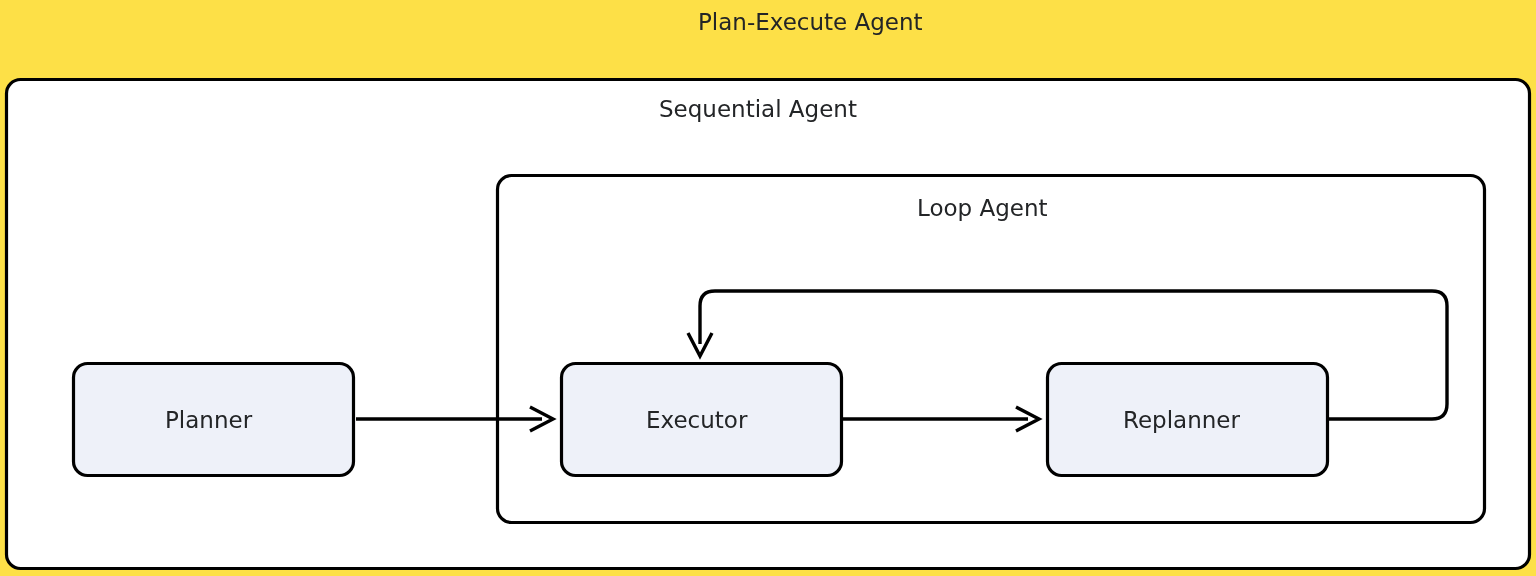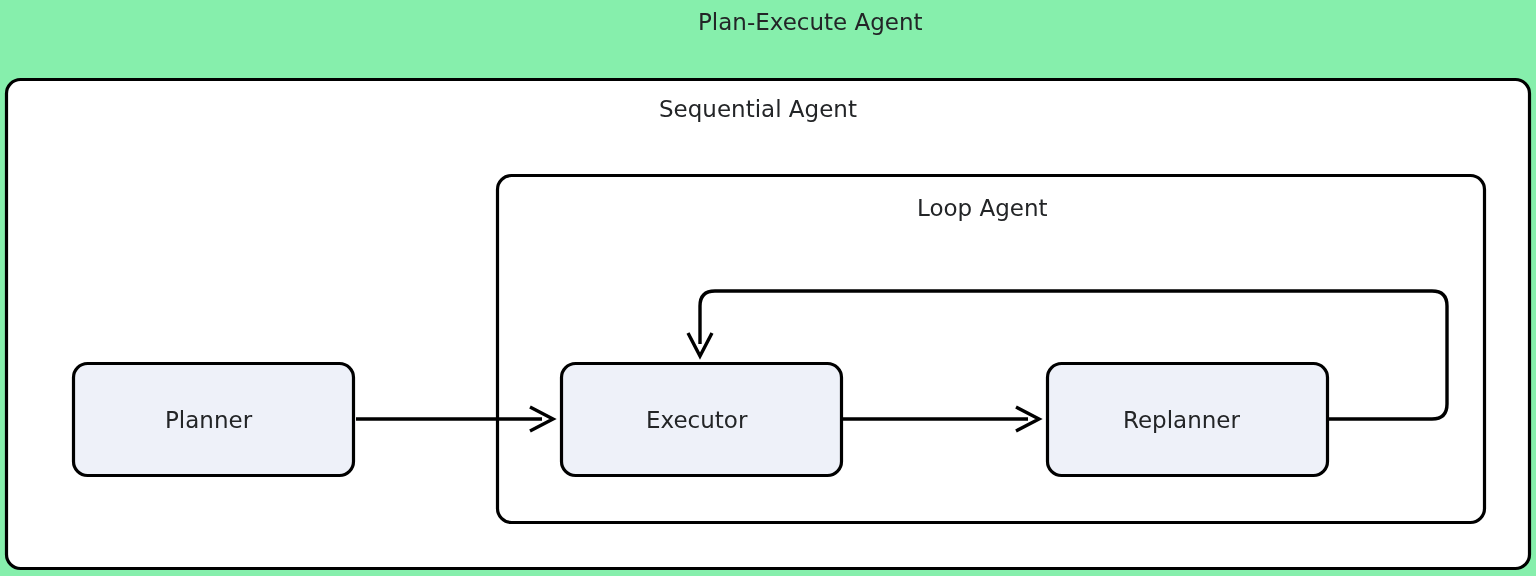--- a/index.html
+++ b/index.html
@@ -8,21 +8,21 @@
     background: #ffffff;
   }
   body {
     font-family: "DejaVu Sans", "Liberation Sans", sans-serif;
     -webkit-font-smoothing: antialiased;
   }
   #canvas {
     position: relative;
     width: 1536px;
     height: 576px;
-    background: #86efac;
+    background: #fde047;
     overflow: hidden;
   }
   #diagram-svg {
     position: absolute;
     left: 0;
     top: 0;
     width: 1536px;
     height: 576px;
   }
   .title-text {

